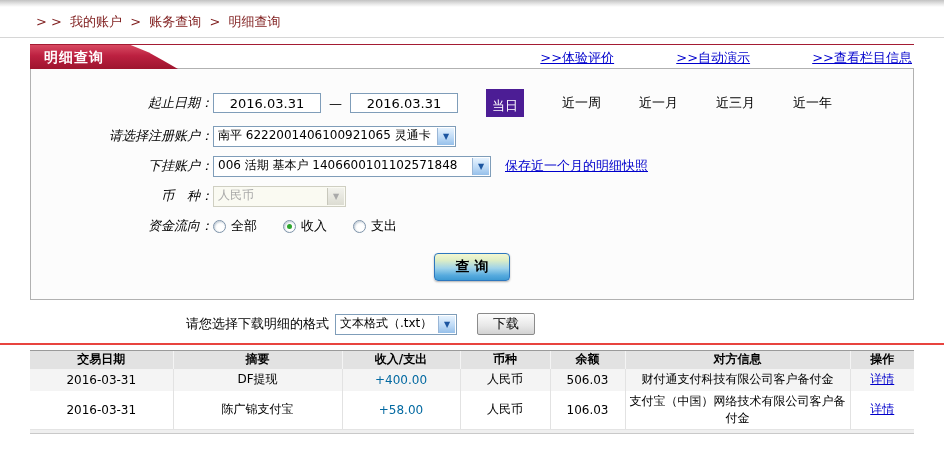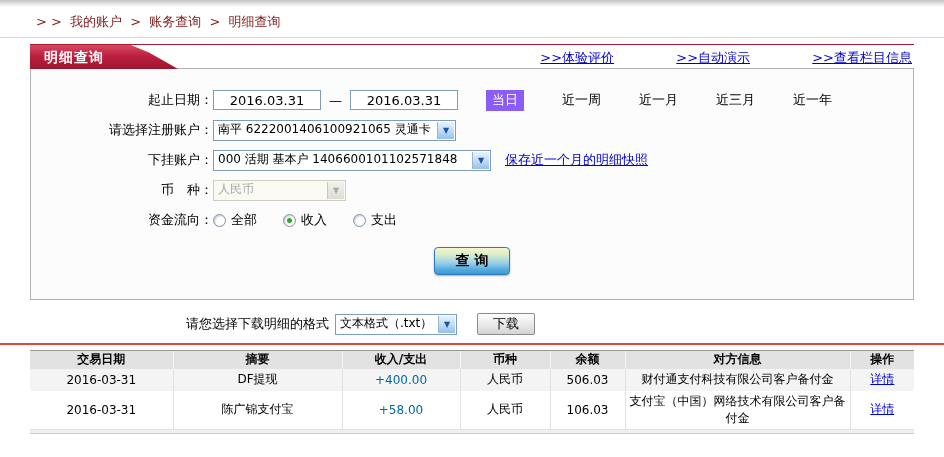--- a/index.html
+++ b/index.html
@@ -17,27 +17,27 @@
   .tabrow { position:relative; margin:6px 30px 0 30px; height:24px; border-top:1px solid #a41b33; }
   .tab { position:absolute; left:0; top:0; width:148px; height:24px; line-height:24px;
     padding-left:14px; color:#fff; font-weight:bold; font-size:14px; letter-spacing:1px;
     background:linear-gradient(180deg,#d84a62 0%,#bc2040 45%,#9e152e 100%);
     clip-path:polygon(0 0, 68% 0, 80% 30%, 90% 65%, 100% 100%, 0 100%); }
   .toplinks { position:absolute; right:2px; top:4px; font-size:13px; }
   .toplinks a { color:#0000cc; text-decoration:underline; margin-left:58px; cursor:pointer; }
 
   .panel { margin:0 30px; height:232px; border:1px solid #b1b1b1; background:#fcfcfc; padding-top:20px; }
   .frow { display:flex; align-items:center; margin-bottom:8px; min-height:22px; }
-  .flabel { width:182px; flex:none; text-align:right; font-size:13px; }
+  .flabel { width:182px; flex:none; text-align:right; font-size:13px;font-style:italic; }
 
   .dinput { width:108px; height:20px; border:1px solid #7f9db9; background:#fff;
     text-align:center; font-size:13px; font-family:inherit; padding:0; }
   .dash { margin:0 8px; }
 
-  .badge { margin-left:28px; background:#8b5cf6; color:#fff; padding:1px 6px 2px; font-size:13px; cursor:pointer; }
+  .badge { margin-left:28px; background:#4c1d95; color:#fff; padding:8px 6px 2px; font-size:13px; cursor:pointer; }
   .qlink { margin-left:38px; color:#000; cursor:pointer; }
 
   .sel { position:relative; display:inline-flex; align-items:flex-start; height:21px;
     border:1px solid #7f9db9; background:#fff; font-size:12px; padding:0 20px 0 4px; }
   .sel .arrow { position:absolute; right:1px; top:1px; bottom:1px; width:17px;
     background:linear-gradient(180deg,#e7f3fe 0%,#bedaf6 55%,#96c0ea 100%);
     border-left:1px solid #9ab6d6; display:flex; align-items:center; justify-content:center;
     color:#1c55a0; font-size:8px; }
   .sel.disabled { border-color:#cfcfc2; background:#fafaf2; color:#a9a9a9; }
   .sel.disabled .arrow { background:linear-gradient(180deg,#f2f2ec,#dcdcd2); border-left-color:#c8c8bc; color:#a9a9a9; }
@@ -124,21 +124,21 @@
     <span class="flabel">请选择注册账户：</span>
     <span class="sel" style="width:243px">
       <span>南平 6222001406100921065 灵通卡</span>
       <span class="arrow">▼</span>
     </span>
   </div>
 
   <div class="frow">
     <span class="flabel">下挂账户：</span>
     <span class="sel" style="width:278px">
-      <span>000 活期 基本户 1406600101102571848</span>
+      <span>006 活期 基本户 1406600101102571848</span>
       <span class="arrow">▼</span>
     </span>
     <a class="snaplink">保存近一个月的明细快照</a>
   </div>
 
   <div class="frow">
     <span class="flabel">币　种：</span>
     <span class="sel disabled" style="width:133px">
       <span>人民币</span>
       <span class="arrow">▼</span>

